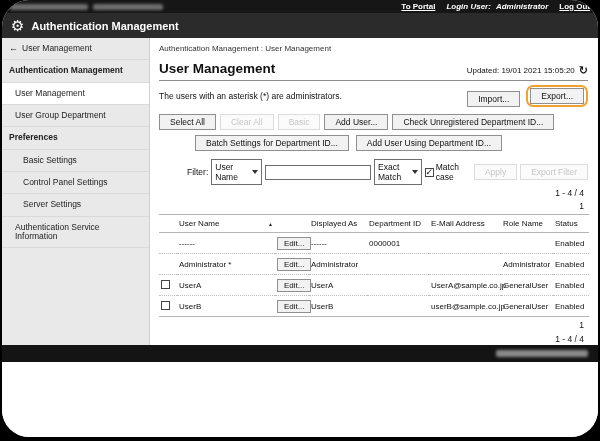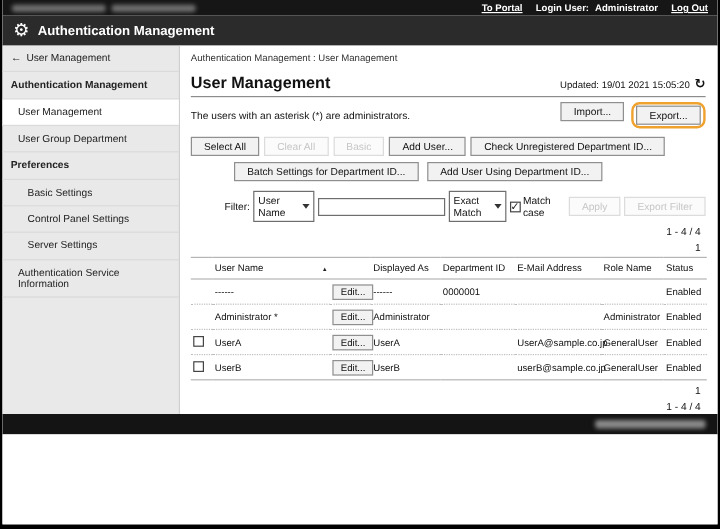--- a/index.html
+++ b/index.html
@@ -1,28 +1,28 @@
 <!DOCTYPE html>
 <html><head>
 <meta charset="utf-8">
 <style>
   * { box-sizing: border-box; }
   body { margin:0; background:#fff; font-family:"Liberation Sans","DejaVu Sans",sans-serif; }
   .screen { width:600px; height:441px; background:#000; position:relative; }
   .page { position:absolute; top:0; left:2px; width:596px; height:437px; background:#fff;
-          display:flex; flex-direction:column; overflow:hidden; }
+          display:flex; flex-direction:column; overflow:hidden;border-radius:27px; }
 
   
   .topbar { height:13px; background:#161616; display:flex; align-items:center; padding:0 8px; flex:none; }
   .redacted { filter:blur(1.6px); background:#6f6f6f; border-radius:2px; }
   .dev-blob1 { width:78px; height:6px; margin-right:5px; }
   .dev-blob2 { width:70px; height:6px; }
   .topbar-right { margin-left:auto; display:flex; gap:11px; color:#fff; font-size:8px; font-weight:bold; align-items:center; white-space:nowrap; }
   .toplink { text-decoration:underline; cursor:pointer; }
-  .loginuser { display:flex; gap:5px; }
+  .loginuser { display:flex; gap:5px;font-style:italic; }
 
   
   .appbar { height:25px; background:#2b2b2b; color:#fff; display:flex; align-items:center; gap:7px; padding:0 9px; flex:none; }
   .gear-icon::after { content:"\2699"; font-size:15px; line-height:1; }
   .appbar-title { font-size:11px; font-weight:bold; }
 
   
   .main { flex:none; height:307px; display:flex; }
   .sidebar { width:148px; background:#e9e9e9; border-right:1px solid #cfcfcf; font-size:8.5px; color:#222; flex:none; }
   .side-item { padding:6px 6px 6px 13px; border-bottom:1px solid #dadada; cursor:pointer; line-height:1.1; }
@@ -33,21 +33,21 @@
   .side-selected { background:#ffffff; }
 
   .content { flex:1; background:#fff; padding:6px 10px 0 9px; font-size:8.5px; color:#111; overflow:hidden; }
   .breadcrumb { font-size:8px; color:#333; margin-bottom:8px; }
   .title-row { display:flex; align-items:flex-end; border-bottom:1px solid #8c8c8c; padding-bottom:4px; }
   .page-title { font-size:13.5px; font-weight:bold; }
   .updated-wrap { margin-left:auto; display:flex; align-items:center; gap:4px; font-size:8px; }
   .refresh-icon::after { content:"\21BB"; font-size:11px; font-weight:bold; line-height:1; }
 
   .note-row { display:flex; align-items:center; margin-top:4px; }
-  .hdr-btns { margin-left:auto; display:flex; align-items:flex-start; gap:6px; }
+  .hdr-btns { margin-left:auto; display:flex; align-items:flex-end; gap:6px; }
   .btn { display:inline-block; background:#f2f2f2; border:1px solid #8f8f8f; padding:2px 10px;
          font-size:8.5px; color:#111; text-align:center; cursor:pointer; white-space:nowrap; }
   .btn.sm { padding:1px 6px; font-size:8px; }
   .btn.disabled { border-color:#dcdcdc; color:#c6c6c6; background:#fbfbfb; cursor:default; }
   .export-ring { border:2px solid #F0A22E; border-radius:7px; padding:1px 2px; }
 
   .actions { display:flex; gap:4px; margin-top:7px;align-items:center; }
   .actions2 { display:flex; gap:7px; margin-top:5px;padding-left:36px; }
 
   .filter-row { display:flex; align-items:center; gap:3px; margin-top:8px; margin-left:28px; }

